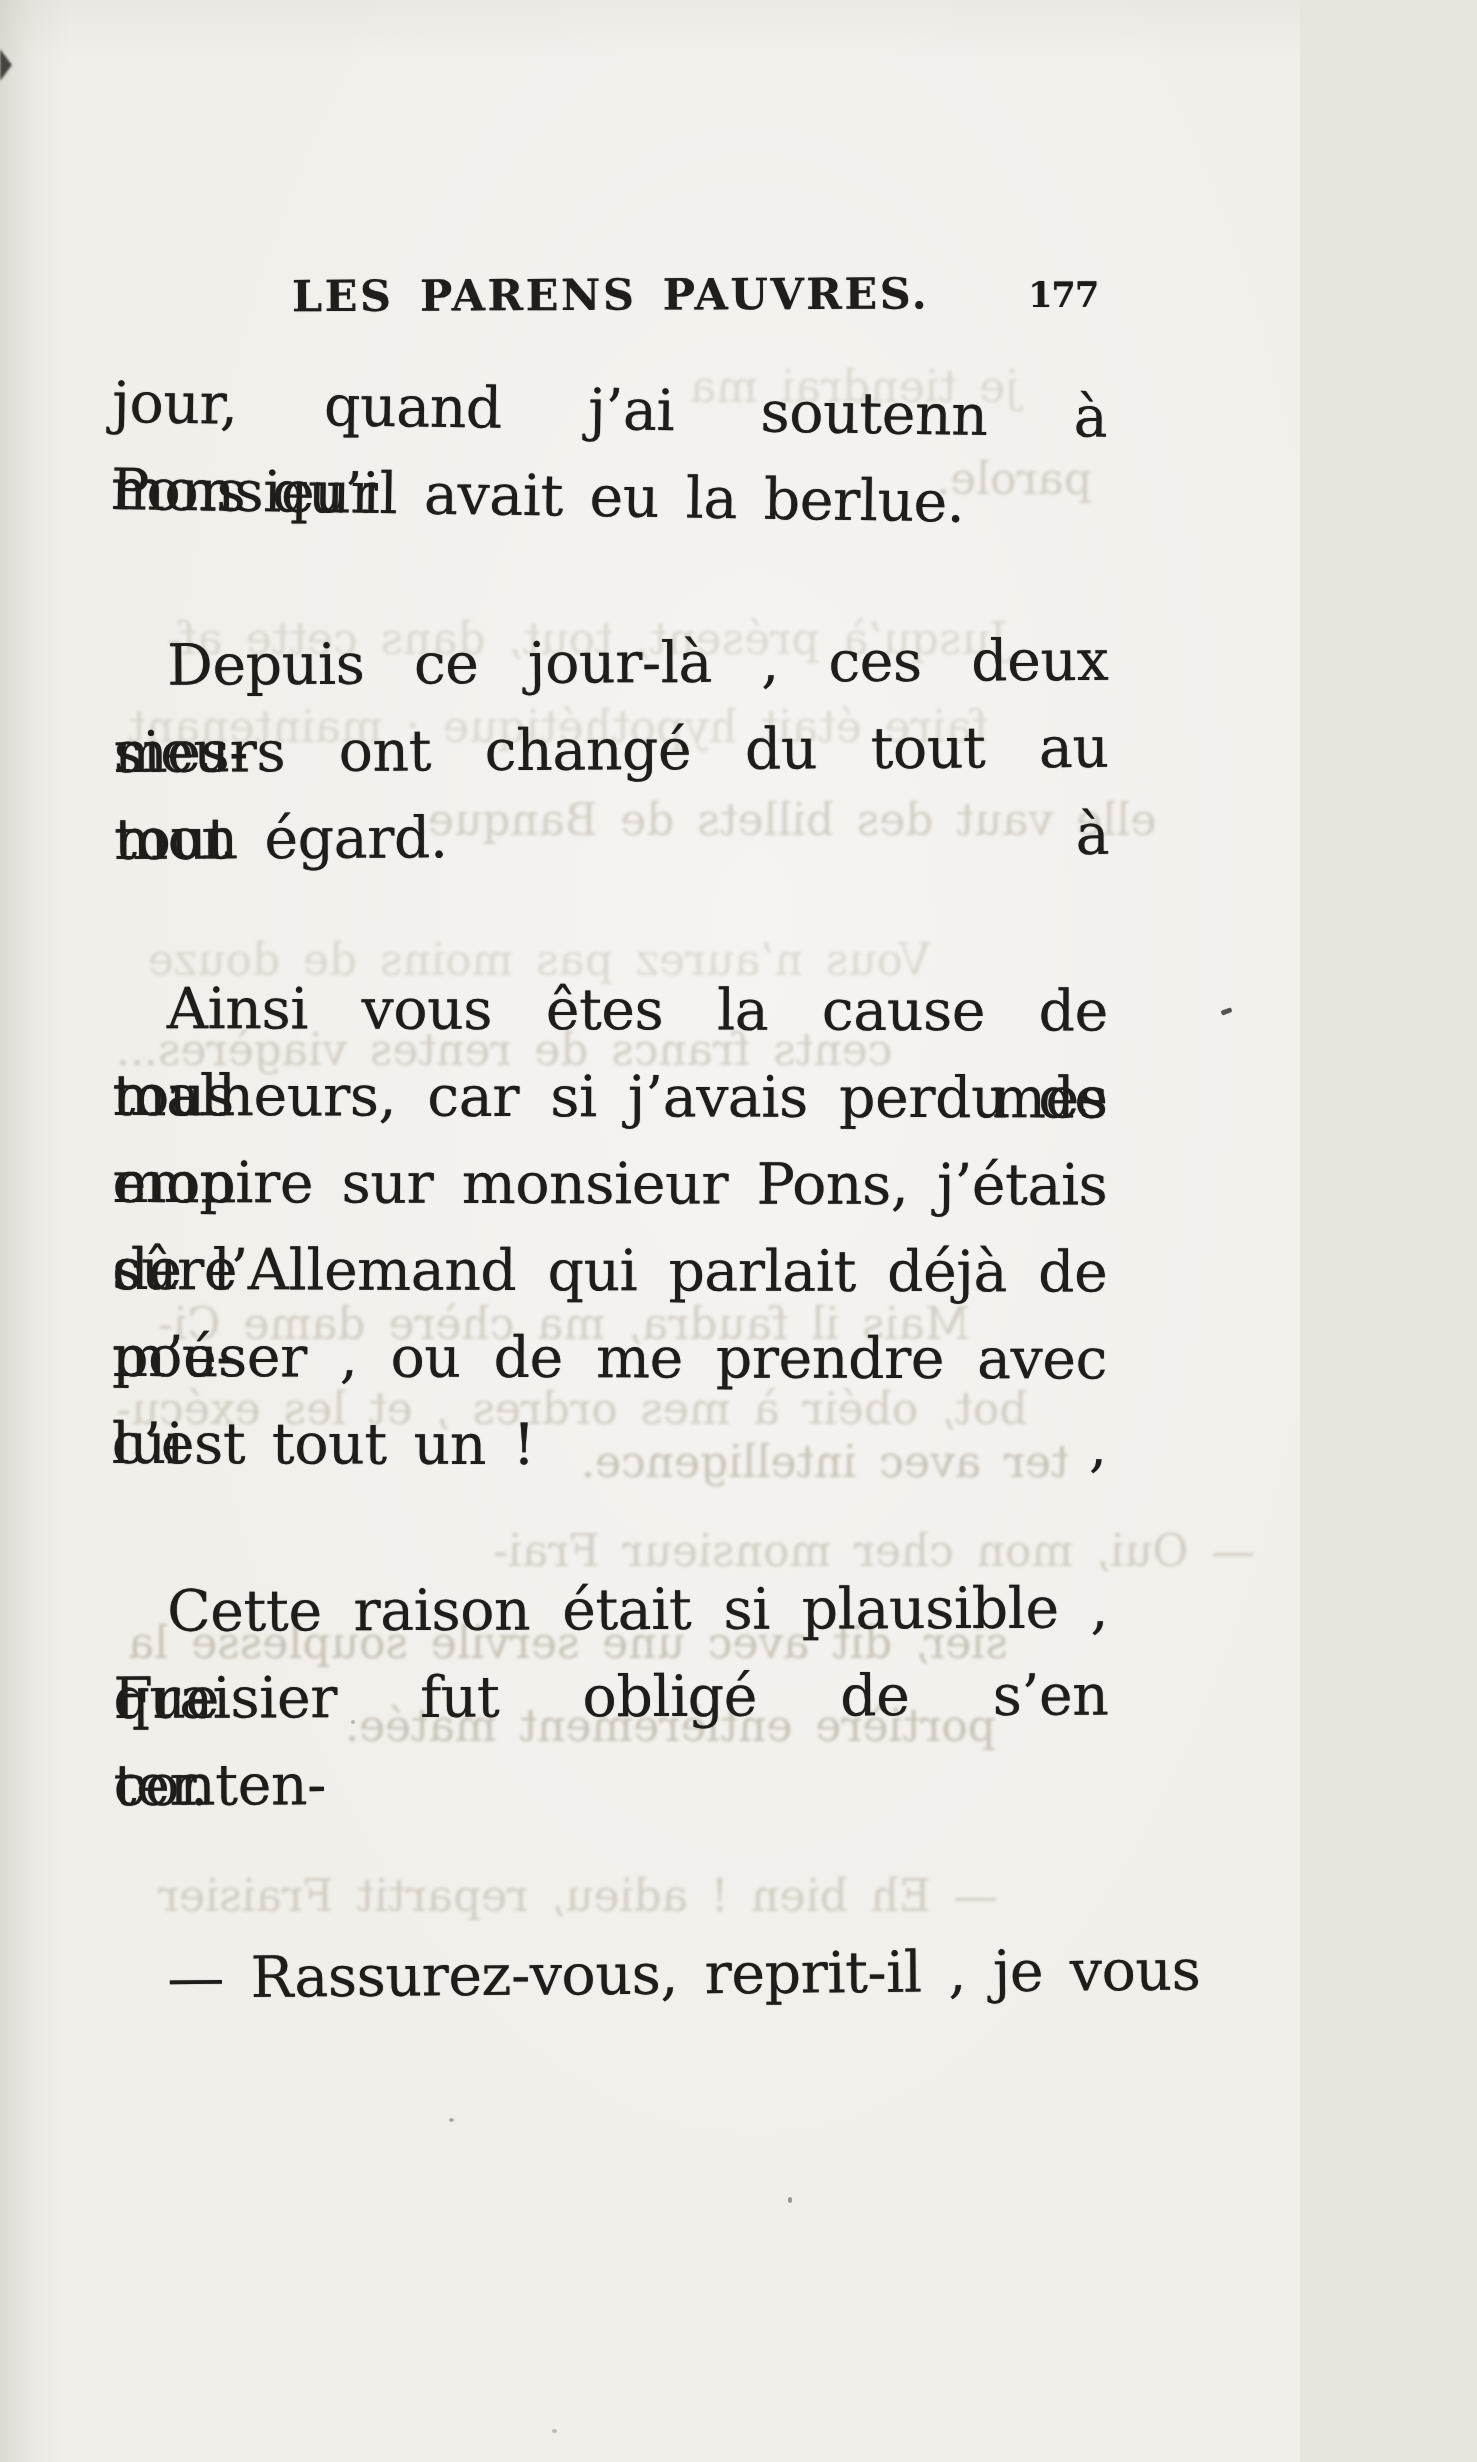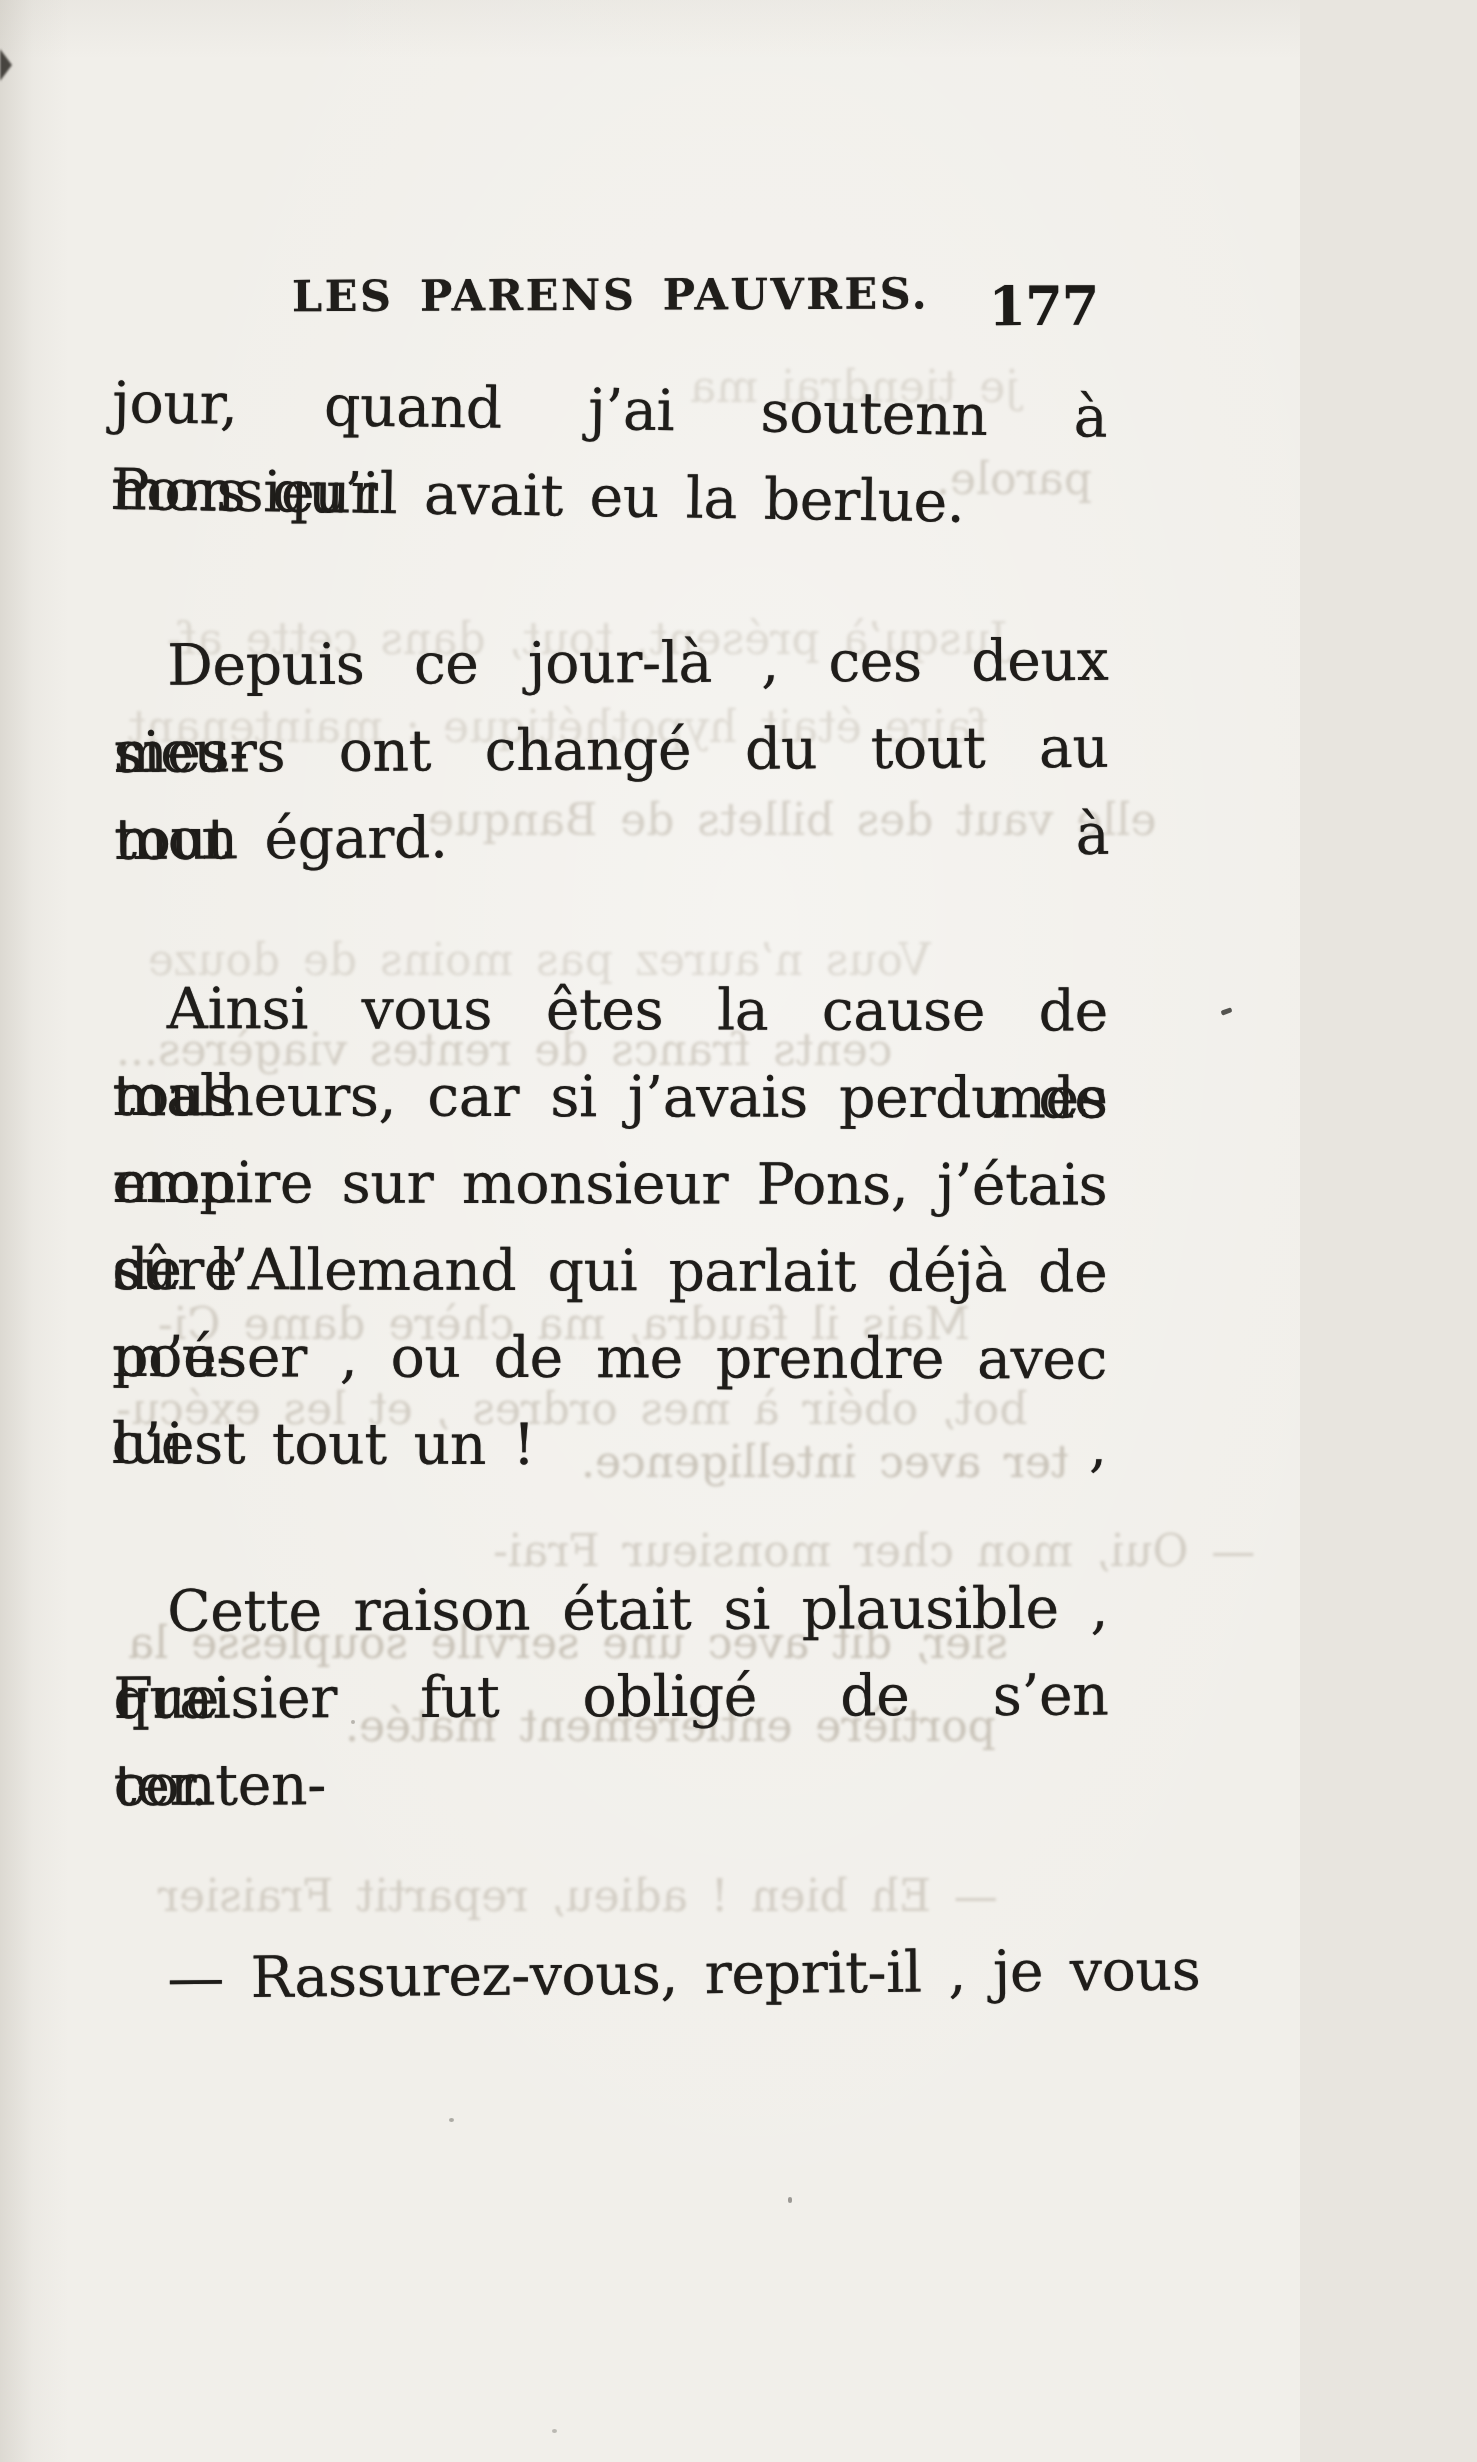--- a/index.html
+++ b/index.html
@@ -20,21 +20,21 @@
     position:absolute;left:113px;top:272px;width:995px;height:59px;
     transform:rotate(-0.25deg);transform-origin:left top;
   }
   .head-title{
     display:block;text-align:center;
     font-size:43px;font-weight:bold;letter-spacing:2.5px;word-spacing:8.9px;
     color:#201e1b;text-shadow:0 0 1px rgba(32,30,27,.55);
   }
   .page-num{
     position:absolute;right:9.9px;top:5.9px;
-    font-size:54px;font-weight:bold;letter-spacing:-1px;
+    font-size:35px;font-weight:bold;letter-spacing:-1px;
     color:#1d1b18;text-shadow:0 0 1px rgba(32,30,27,.6);
   }
 
   
   .para{position:absolute;left:113px;width:995px;transform-origin:left top;}
   .p1{top:359px;transform:rotate(0.85deg);}
   .p2{top:622px;transform:rotate(-0.3deg);}
   .p3{top:965px;transform:rotate(0.15deg);}
   .p4{top:1568px;transform:rotate(-0.2deg);}
   .p5{top:1935px;transform:rotate(-0.45deg);}

